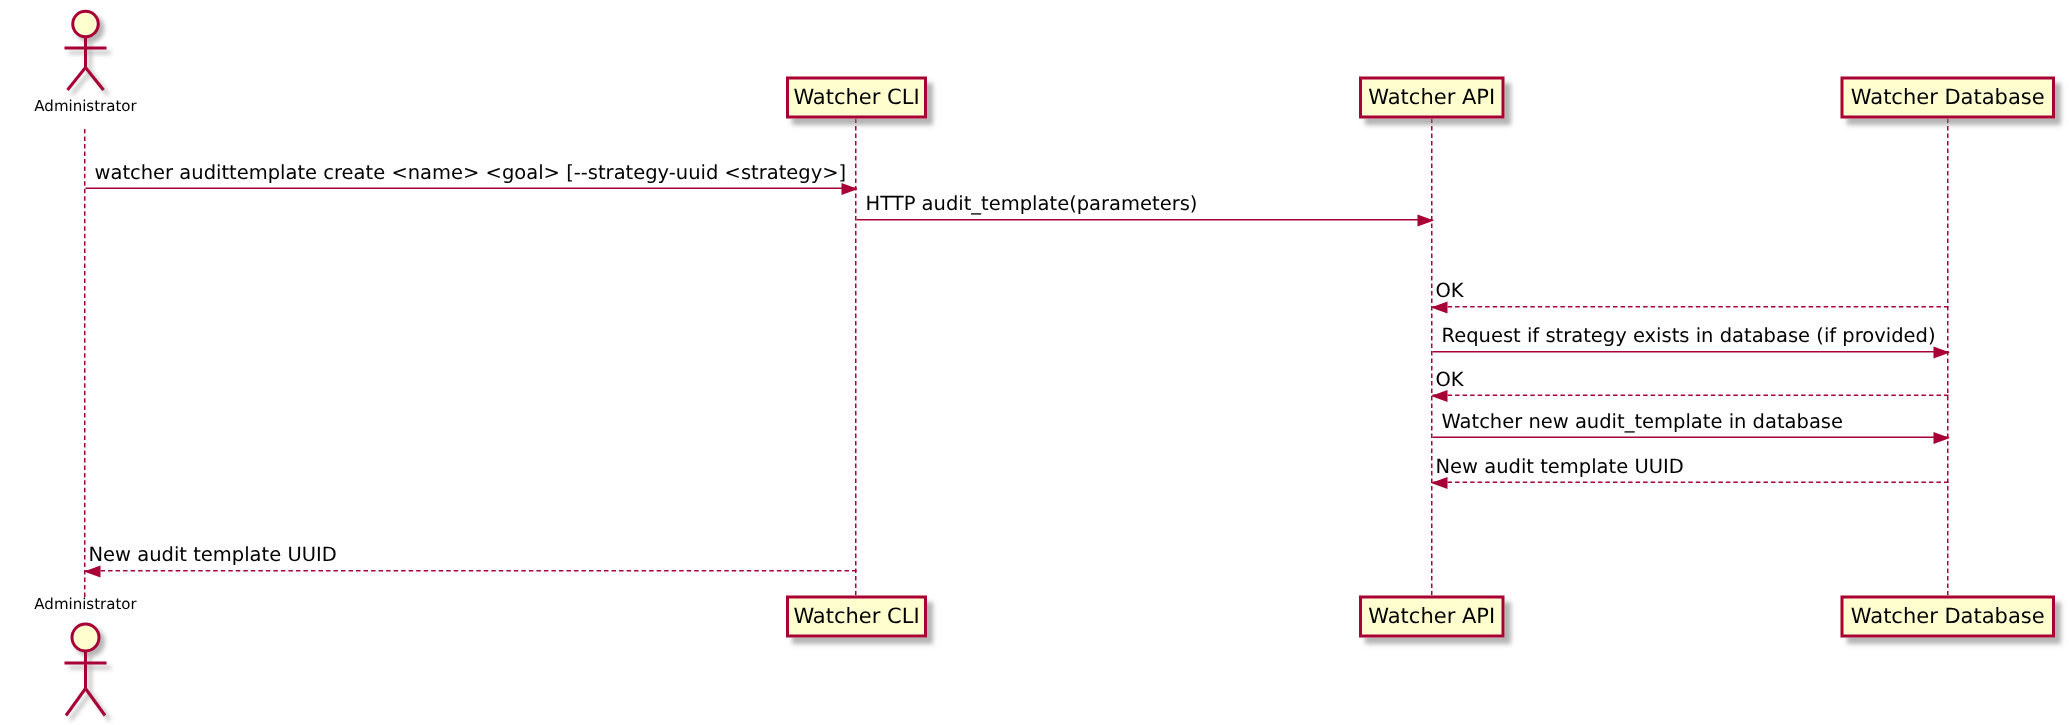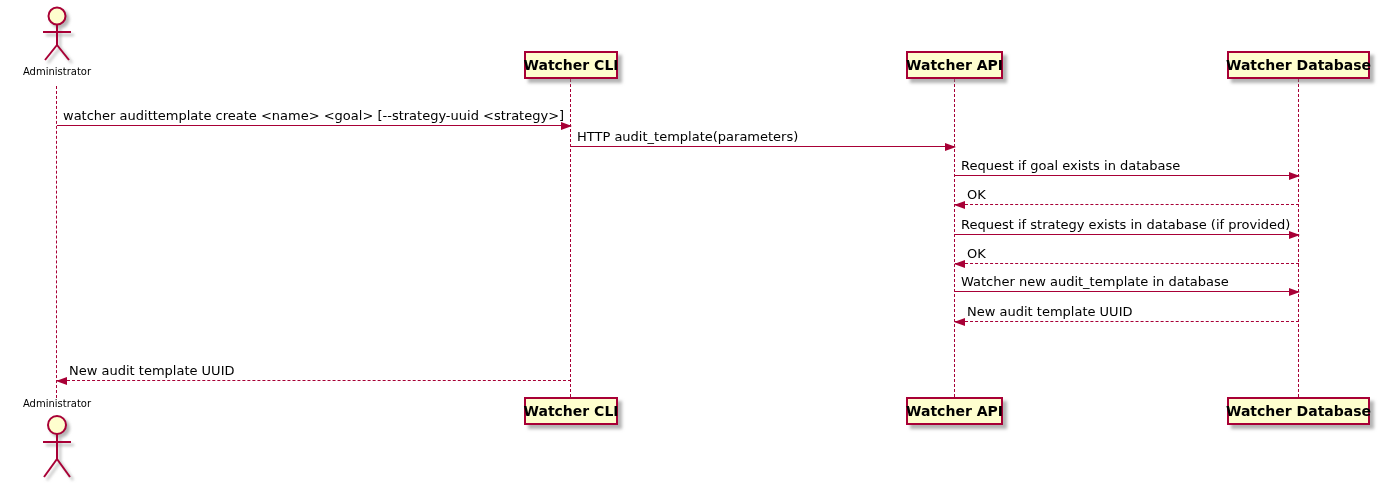--- a/index.html
+++ b/index.html
@@ -22,21 +22,20 @@
     background: #FEFECE;
     border: 2px solid #A80036;
     box-shadow: 4px 4px 3px rgba(120,120,120,0.55);
     box-sizing: border-box;
     display: flex;
     align-items: center;
     justify-content: center;
     font-size: 14px;
     color: #000000;
     white-space: nowrap;
-    font-weight: bold;
   }
   .actor-label {
     position: absolute;
     font-size: 10px;
     color: #000000;
     text-align: center;
     white-space: nowrap;
   }
   .actor-figure { position: absolute; filter: drop-shadow(3px 3px 1.5px rgba(120,120,120,0.55)); }
   .msg { position: absolute; height: 20px; }
@@ -48,21 +47,21 @@
   }
   .msg.dashed .mline { border-top: 1px dashed #A80036; }
   .msg .mlabel {
     position: absolute;
     bottom: 4px;
     font-size: 13px;
     color: #000000;
     white-space: nowrap;
   }
   .msg.fwd .mlabel { left: 6px; }
-  .msg.ret .mlabel { left: 12px; }
+  .msg.ret .mlabel { left: 2px; }
   .ahead { position: absolute; bottom: -3px; width: 0; height: 0; }
   .ahead.right {
     right: -1px;
     border-top: 4px solid transparent;
     border-bottom: 4px solid transparent;
     border-left: 11px solid #A80036;
   }
   .ahead.left {
     left: -1px;
     border-top: 4px solid transparent;
@@ -100,25 +99,20 @@
     <div class="mline"></div>
     <div class="ahead right"></div>
   </div>
 
   <div class="msg fwd" style="left:571px; top:128px; width:384px;">
     <span class="mlabel">HTTP audit_template(parameters)</span>
     <div class="mline"></div>
     <div class="ahead right"></div>
   </div>
 
-  <div class="msg fwd" style="left:955px; top:157px; width:344px;">
-    <span class="mlabel">Request if goal exists in database</span>
-    <div class="mline"></div>
-    <div class="ahead right"></div>
-  </div>
 
   <div class="msg ret dashed" style="left:955px; top:186px; width:344px;">
     <span class="mlabel">OK</span>
     <div class="mline"></div>
     <div class="ahead left"></div>
   </div>
 
   <div class="msg fwd" style="left:955px; top:216px; width:344px;">
     <span class="mlabel">Request if strategy exists in database (if provided)</span>
     <div class="mline"></div>

